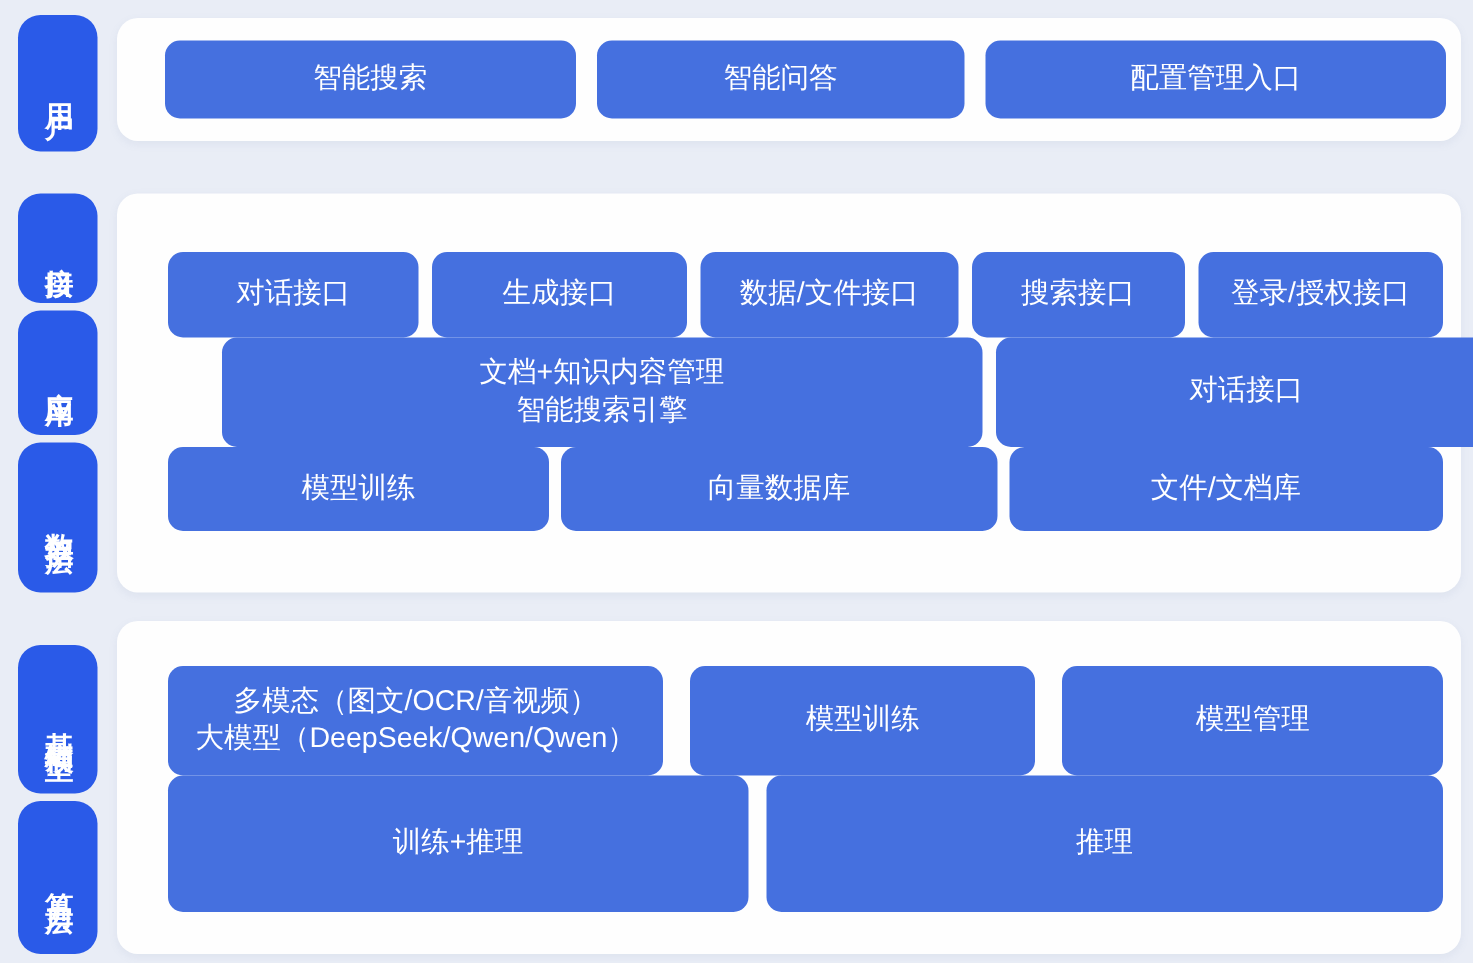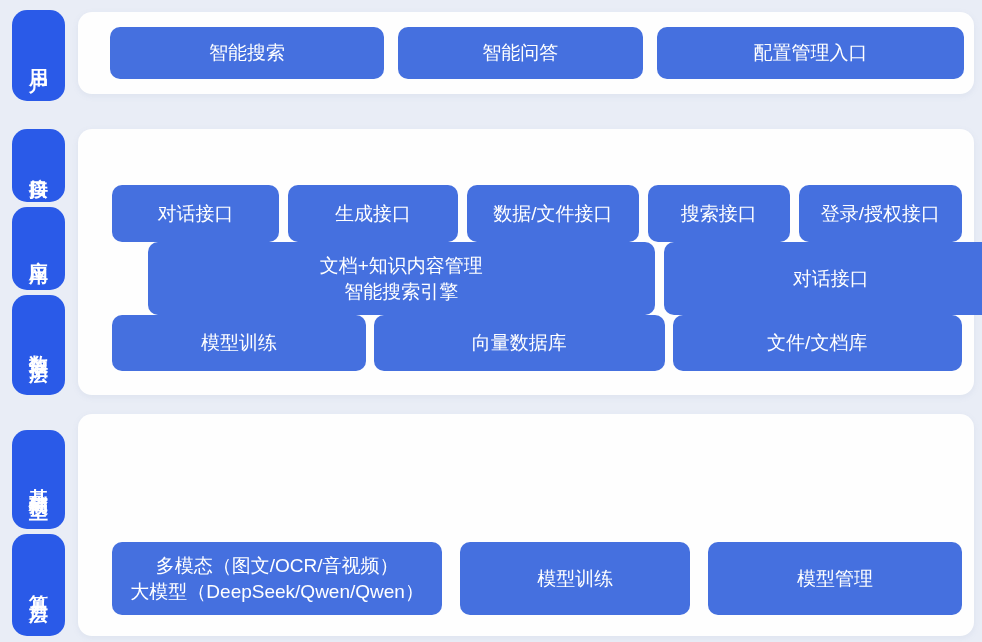--- a/index.html
+++ b/index.html
@@ -27,21 +27,21 @@
     display:flex;align-items:center;justify-content:center;
     writing-mode:vertical-rl;text-orientation:upright;
     font-size:19px;font-weight:700;letter-spacing:5px;
     text-indent:5px;
     flex:1;
   }
   .panel{
     flex:1;background:#fefefe;border-radius:14px;
     box-sizing:border-box;
     box-shadow:0 2px 6px rgba(120,140,180,0.10);
-    display:flex;flex-direction:column;justify-content:flex-end;
+    display:flex;flex-direction:column;justify-content:center;
   }
   .panel-user{margin-top:2px;height:82px;flex-direction:row;align-items:center;padding:0 10px 0 32px;}
   .panel-middle{padding:21px 12px 24px 34px;}
   .panel-bottom{padding:22px 12px 21px 34px;}
   .col-bottom{padding-top:16px;box-sizing:border-box;}
 
   .row{display:flex;width:100%;}
   .block{
     background:#4570df;color:#fff;
     border-radius:10px;
@@ -111,16 +111,20 @@
     </div>
     <div class="panel panel-bottom">
       <div class="row row-model">
         <div class="block" style="flex:333">
           <span>多模态（图文/OCR/音视频）</span>
           <span>大模型（DeepSeek/Qwen/Qwen）</span>
         </div>
         <div class="block" style="flex:228">模型训练</div>
         <div class="block" style="flex:253">模型管理</div>
       </div>
+      <div class="row row-compute">
+        <div class="block" style="flex:388">训练+推理</div>
+        <div class="block" style="flex:455">推理</div>
+      </div>
     </div>
   </div>
 
 </div>
 
 </body></html>

